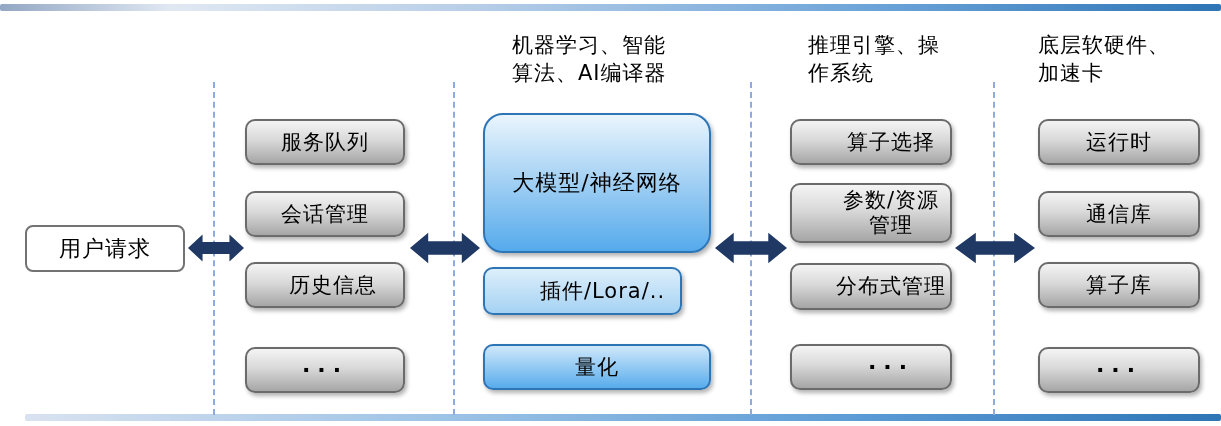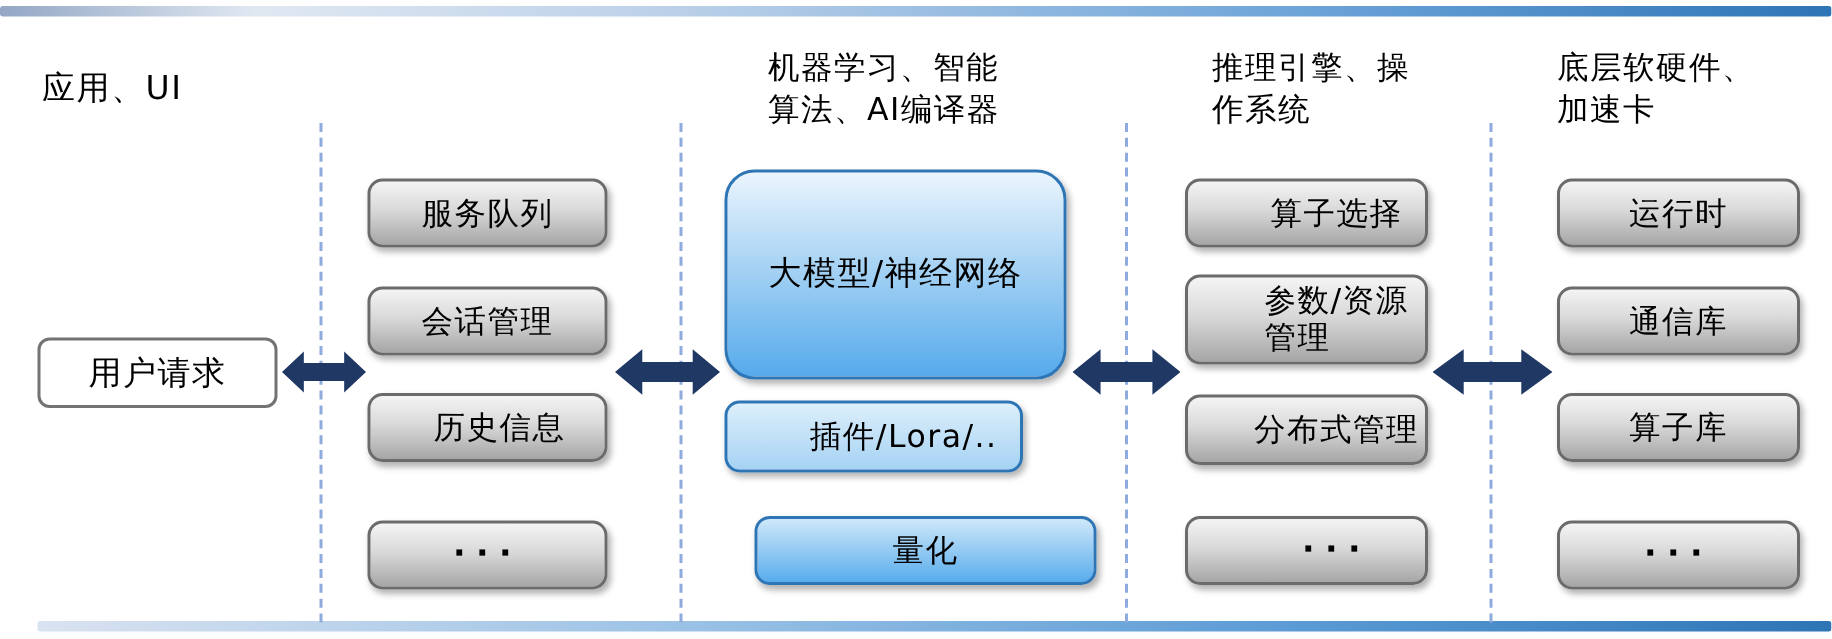--- a/index.html
+++ b/index.html
@@ -53,21 +53,21 @@
     position: absolute; left: 25px; top: 225px; width: 160px; height: 47px;
     background: #ffffff; border: 2px solid #737373; border-radius: 8px;
     display: flex; align-items: center; justify-content: center;
     font-size: 22px; letter-spacing: 1px;
   }
 
   
   .gbox, .bbox {
     position: absolute;
     display: flex; align-items: center; justify-content: center;
-    white-space: pre-line;
+    text-align: center; white-space: pre-line;
     font-size: 21px; letter-spacing: 1px; line-height: 1.18;
     border-radius: 10px;
     box-shadow: 2px 3px 4px rgba(0,0,0,0.30);
   }
   .gbox {
     background: linear-gradient(180deg, #f4f4f4 0%, #d9d9d9 45%, #a6a6a6 100%);
     border: 2px solid #6b6b6b;
   }
   .bbox {
     border: 2px solid #2e75b6;
@@ -78,21 +78,20 @@
     background: linear-gradient(180deg, #eaf5fd 0%, #a8d3f4 45%, #55aaec 100%);
   }
   .plugin-blue {
     left: 483px; top: 267px; width: 199px; height: 48px;
     background: linear-gradient(180deg, #ddeffb 0%, #a5d2f3 100%);
     padding-left: 40px;
   }
   .quant-blue {
     left: 483px; top: 344px; width: 228px; height: 46px;
     background: linear-gradient(180deg, #cfe8fa 0%, #58acec 100%);
-    margin-left: 20px;
   }
 
   
   .c1 { left: 245px; width: 160px; height: 46px; }
   .c1b1 { top: 119px; }
   .c1b2 { top: 191px; }
   .c1b3 { top: 262px; padding-left: 16px; }
   .c1b4 { top: 347px; }
 
   
@@ -125,21 +124,20 @@
 <div class="canvas">
 
   <div class="bar top"></div>
   <div class="bar bottom"></div>
 
   <div class="dash d1"></div>
   <div class="dash d2"></div>
   <div class="dash d3"></div>
   <div class="dash d4"></div>
 
-  <div class="app-label">应用、UI</div>
   <div class="col-header h2">机器学习、智能
 算法、AI编译器</div>
   <div class="col-header h3">推理引擎、操
 作系统</div>
   <div class="col-header h4">底层软硬件、
 加速卡</div>
 
   <div class="user-box">用户请求</div>
 
   <svg class="arrow a1" viewBox="0 0 100 40" preserveAspectRatio="none">

